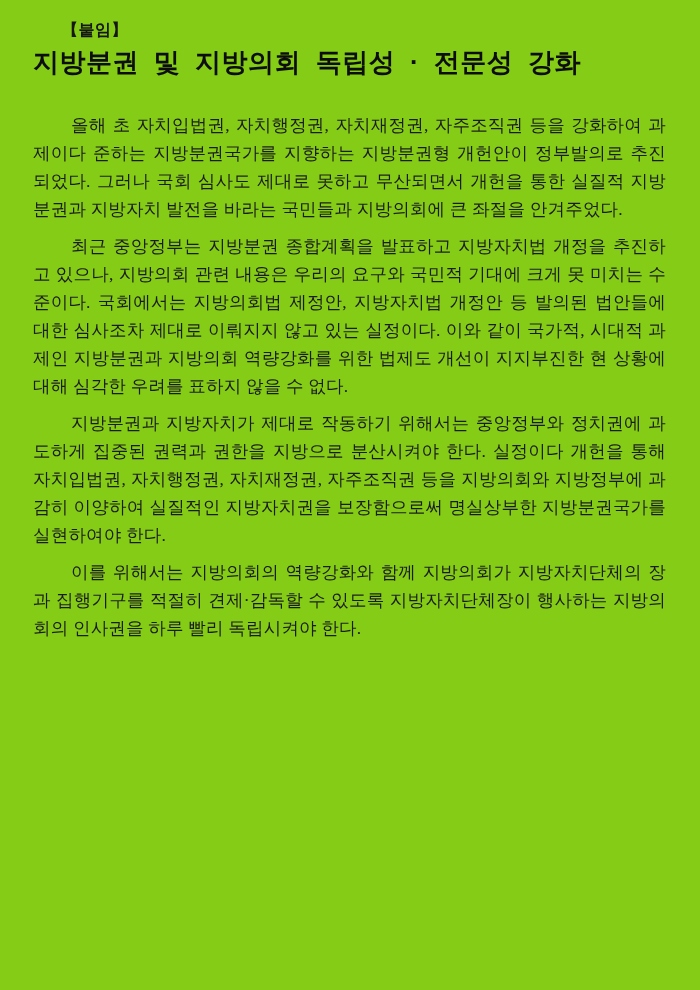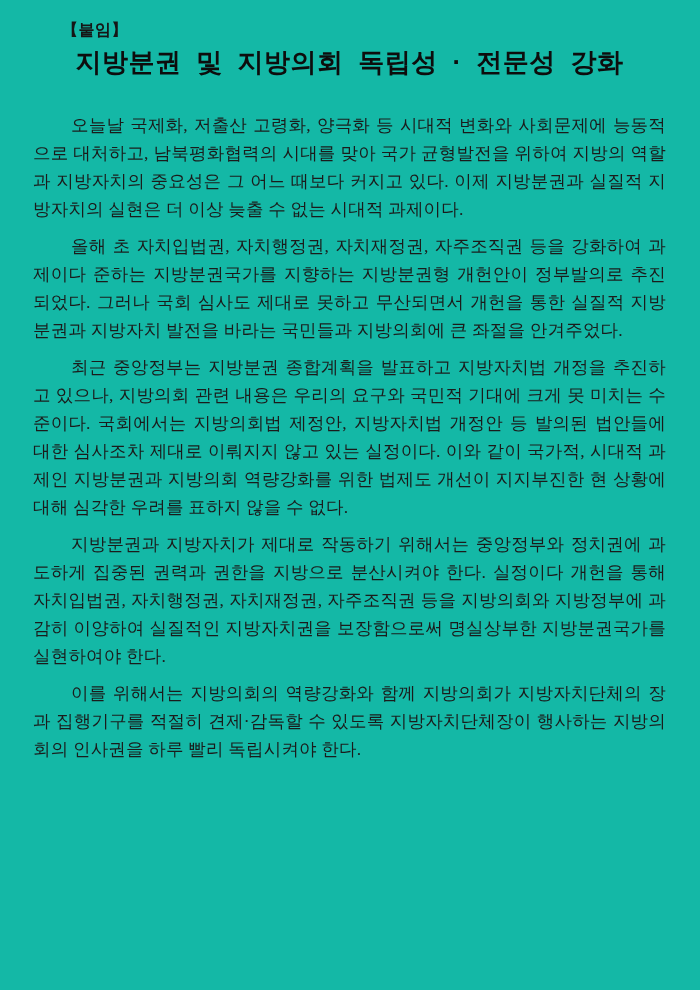--- a/index.html
+++ b/index.html
@@ -5,37 +5,37 @@
   html, body {
     margin: 0;
     padding: 0;
     background: #ffffff;
   }
   .page {
     position: relative;
     width: 700px;
     height: 990px;
     box-sizing: border-box;
-    background: #14b8a6;
+    background: #84cc16;
     color: #1a1a1a;
     padding: 20px 34px 30px 33px;
     overflow: hidden;
     font-family: "Liberation Serif", "DejaVu Serif", serif;
   }
   .attachment-label {
     display: block;
     margin: 0 0 2px 29px;
     font-size: 16px;
     font-weight: bold;
     letter-spacing: 0.5px;
     color: #161616;
   }
   .doc-title-1 {
     margin: 4px 0 0 0;
-    text-align: center;
+    text-align: left;
     font-family: "Liberation Sans", "DejaVu Sans", sans-serif;
     font-weight: 800;
     font-size: 26px;
     letter-spacing: 0.5px;
     word-spacing: 7px;
     color: #0d0d0d;
   }
   .doc-title-2 {
     margin: 7px 0 0 0;
     text-align: center;
@@ -64,20 +64,19 @@
 <body>
 
 <div class="page">
 
   <span class="attachment-label">【붙임】</span>
 
   <h1 class="doc-title-1">지방분권 및 지방의회 독립성 · 전문성 강화</h1>
 
 
   <div class="doc-body">
-    <p>오늘날 국제화, 저출산 고령화, 양극화 등 시대적 변화와 사회문제에 능동적으로 대처하고, 남북평화협력의 시대를 맞아 국가 균형발전을 위하여 지방의 역할과 지방자치의 중요성은 그 어느 때보다 커지고 있다. 이제 지방분권과 실질적 지방자치의 실현은 더 이상 늦출 수 없는 시대적 과제이다.</p>
     <p>올해 초 자치입법권, 자치행정권, 자치재정권, 자주조직권 등을 강화하여 과제이다 준하는 지방분권국가를 지향하는 지방분권형 개헌안이 정부발의로 추진되었다. 그러나 국회 심사도 제대로 못하고 무산되면서 개헌을 통한 실질적 지방분권과 지방자치 발전을 바라는 국민들과 지방의회에 큰 좌절을 안겨주었다.</p>
     <p>최근 중앙정부는 지방분권 종합계획을 발표하고 지방자치법 개정을 추진하고 있으나, 지방의회 관련 내용은 우리의 요구와 국민적 기대에 크게 못 미치는 수준이다. 국회에서는 지방의회법 제정안, 지방자치법 개정안 등 발의된 법안들에 대한 심사조차 제대로 이뤄지지 않고 있는 실정이다. 이와 같이 국가적, 시대적 과제인 지방분권과 지방의회 역량강화를 위한 법제도 개선이 지지부진한 현 상황에 대해 심각한 우려를 표하지 않을 수 없다.</p>
     <p>지방분권과 지방자치가 제대로 작동하기 위해서는 중앙정부와 정치권에 과도하게 집중된 권력과 권한을 지방으로 분산시켜야 한다. 실정이다 개헌을 통해 자치입법권, 자치행정권, 자치재정권, 자주조직권 등을 지방의회와 지방정부에 과감히 이양하여 실질적인 지방자치권을 보장함으로써 명실상부한 지방분권국가를 실현하여야 한다.</p>
     <p>이를 위해서는 지방의회의 역량강화와 함께 지방의회가 지방자치단체의 장과 집행기구를 적절히 견제·감독할 수 있도록 지방자치단체장이 행사하는 지방의회의 인사권을 하루 빨리 독립시켜야 한다.</p>
   </div>
 
 </div>
 
 </body></html>

